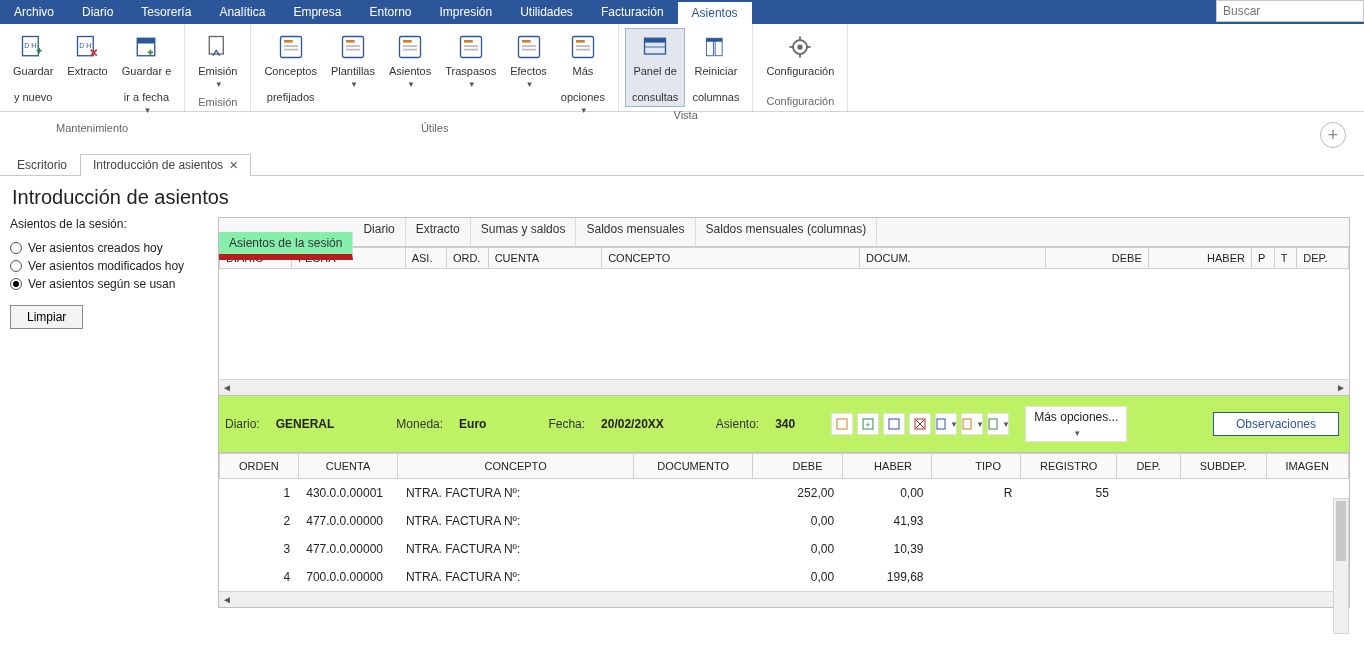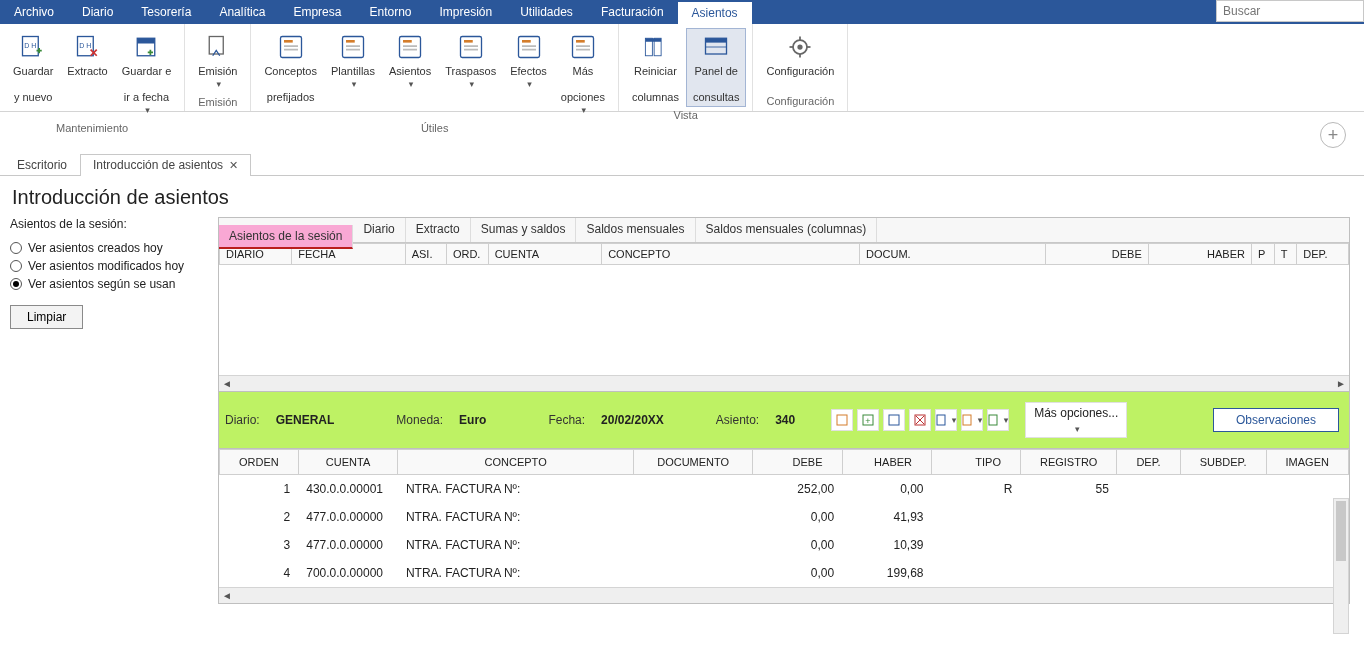--- a/index.html
+++ b/index.html
@@ -44,21 +44,21 @@
 .radio-row.sel .r::after { content: ""; width: 6px; height: 6px; background: #000; border-radius: 50%; }
 .btn-limpiar { margin-top: 10px; padding: 4px 16px; border: 1px solid #8a8a8a; background: #f3f3f3; font-size: 12px; cursor: pointer; }
 
 
 .right-main { flex: 1; padding-right: 14px; }
 
 
 .inner-tabs-wrap { border: 1px solid #bfbfbf; background: #fff; }
 .inner-tabs { display: flex; border-bottom: 1px solid #c8c8c8; background: #f7f7f7; }
 .itab { padding: 4px 10px; font-size: 12px; color: #333; cursor: pointer; border-right: 1px solid #ddd; }
-.itab.active { background: #f9a8d4; border-bottom: 2px solid #b91c1c; position: relative; top: 7px; font-weight: 500; }
+.itab.active { background: #86efac; border-bottom: 6px solid #b91c1c; position: relative; top: 14px; font-weight: 500; }
 
 
 .toptable { overflow-x: auto; }
 .toptable table { border-collapse: collapse; width: 100%; }
 .toptable th { border: 1px solid #cfcfcf; background: #f9f9f9; font-weight: 400; font-size: 11px; padding: 4px 6px; text-align: left; white-space: nowrap; }
 .toptable .body { height: 110px; }
 .toptable .scrollbar { height: 16px; background: #efefef; border-top: 1px solid #d4d4d4; display: flex; align-items: center; justify-content: space-between; }
 .sb-arrow { width: 16px; height: 16px; display: flex; align-items: center; justify-content: center; font-size: 10px; color: #555; cursor: pointer; }
 
 
@@ -234,43 +234,43 @@
           <span>Más</span>
           <br>
           <span>opciones</span>
           <span class="dd"> ▾</span>
         </div>
       </div>
       <div class="cap">Útiles</div>
     </div>
     <div class="rgroup">
       <div class="btns">
+        <div class="rbtn sel">
+          <div class="ic">
+            <svg viewBox="0 0 32 32">
+              <rect x="4" y="6" width="24" height="18" fill="none" stroke="#2b579a" stroke-width="1.5"></rect>
+              <rect x="4" y="6" width="24" height="5" fill="#2b579a"></rect>
+              <line x1="4" y1="16" x2="28" y2="16" stroke="#2b579a"></line>
+            </svg>
+          </div>
+          <span>Panel de</span>
+          <br>
+          <span>consultas</span>
+        </div>
         <div class="rbtn">
           <div class="ic">
             <svg viewBox="0 0 32 32">
               <rect x="5" y="6" width="8" height="20" fill="none" stroke="#2b579a"></rect>
               <rect x="15" y="6" width="8" height="20" fill="none" stroke="#2b579a"></rect>
               <rect x="5" y="6" width="18" height="4" fill="#2b579a"></rect>
             </svg>
           </div>
           <span>Reiniciar</span>
           <br>
           <span>columnas</span>
-        </div>
-        <div class="rbtn sel">
-          <div class="ic">
-            <svg viewBox="0 0 32 32">
-              <rect x="4" y="6" width="24" height="18" fill="none" stroke="#2b579a" stroke-width="1.5"></rect>
-              <rect x="4" y="6" width="24" height="5" fill="#2b579a"></rect>
-              <line x1="4" y1="16" x2="28" y2="16" stroke="#2b579a"></line>
-            </svg>
-          </div>
-          <span>Panel de</span>
-          <br>
-          <span>consultas</span>
         </div>
       </div>
       <div class="cap">Vista</div>
     </div>
     <div class="rgroup">
       <div class="btns">
         <div class="rbtn">
           <div class="ic">
             <svg viewBox="0 0 32 32">
               <circle cx="16" cy="16" r="8" fill="none" stroke="#666" stroke-width="2"></circle>

